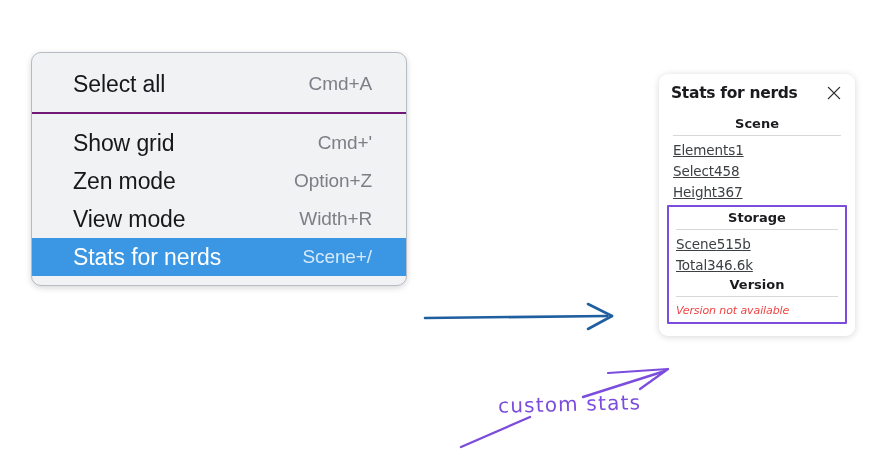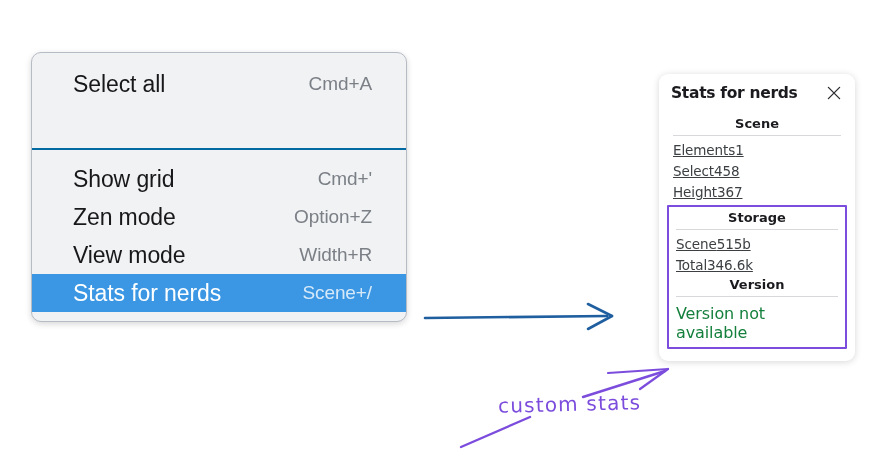--- a/index.html
+++ b/index.html
@@ -27,22 +27,21 @@
     border-radius: 10px;
     box-shadow: 0 2px 6px rgba(0,0,0,0.16);
     box-sizing: border-box;
     overflow: hidden;
     padding-top: 2px;
   }
   .menu-section {
     padding: 10px 0 9px 0;
   }
   .menu-section + .menu-section {
-    border-top: 2px solid #0369a1;
-    margin-top: 36px;
+    border-top: 2px solid #701a75;
   }
   .menu-item {
     display: flex;
     align-items: center;
     justify-content: space-between;
     padding: 2px 34px 2px 41px;
     height: 38px;
     box-sizing: border-box;
     cursor: default;
   }
@@ -119,24 +118,25 @@
     font-size: 13.5px;
     color: #3c4043;
     padding: 2.5px 2px;
     letter-spacing: -0.1px;
     text-decoration: underline;
   }
   .stat-row .val {
     font-variant-numeric: tabular-nums;
   }
   .stat-single {
-    font-size: 16px;
-    color: #15803d;
+    font-size: 11px;
+    color: #ef4444;
     padding: 4px 2px 1px 2px;
     letter-spacing: -0.1px;
+    font-style: italic;
   }
 
   
   #custom-stats-box {
     border: 2px solid #7c4ddd;
     margin: 3px -4px 0 -4px;
     padding: 1px 5px 4px 5px;
     border-radius: 1px;
   }
 

